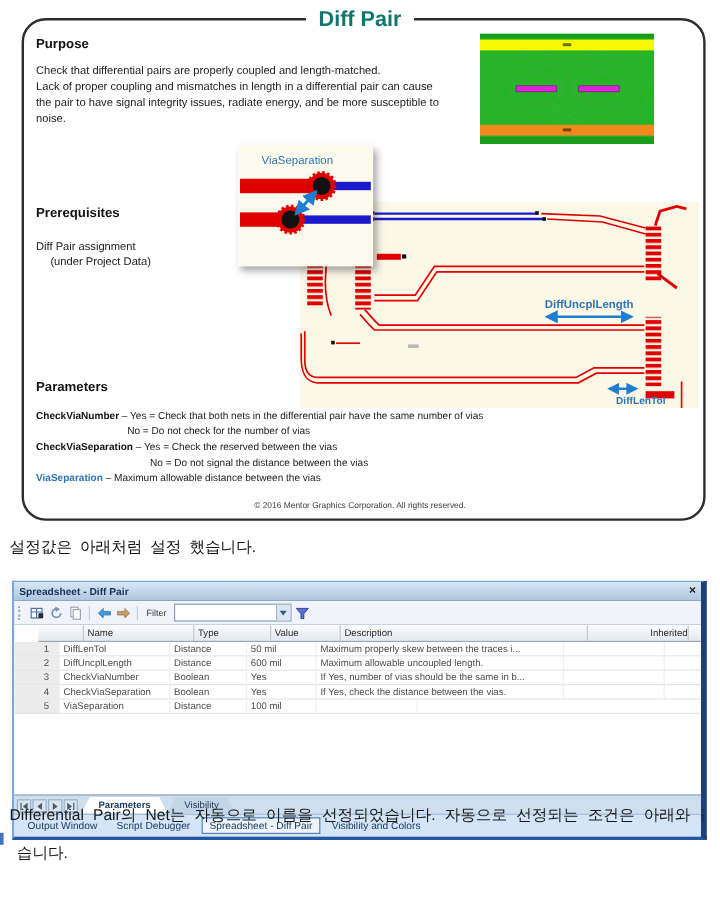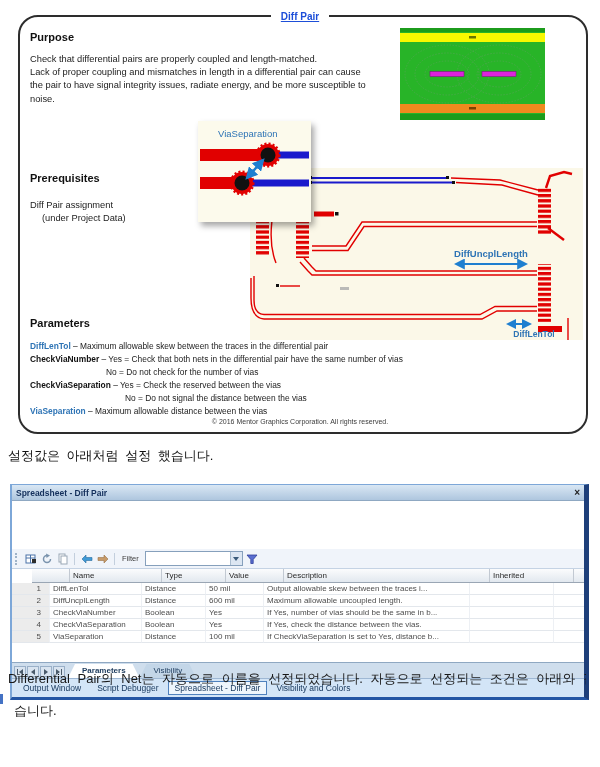--- a/index.html
+++ b/index.html
@@ -3,21 +3,21 @@
 <meta charset="utf-8">
 <style>
   html,body{margin:0;padding:0;background:#fff;}
   .page{position:relative;width:600px;height:767px;background:#fff;overflow:hidden;
         font-family:"Liberation Sans","DejaVu Sans",sans-serif;color:#1c1c1c;}
   .abs{position:absolute;}
 
   
   .panel{left:18px;top:15px;width:566px;height:415px;border:2px solid #2d2d2d;border-radius:20px;background:#fff;}
   .panel-title{left:0;right:0;top:6px;text-align:center;}
-  .panel-title span{background:#fff;padding:0 10px;font-size:10px;font-weight:bold;color:#1d4ed8;text-decoration:underline;}
+  .panel-title span{background:#fff;padding:0 10px;font-size:18px;font-weight:bold;color:#0f766e;}
   .h-sec{font-size:11px;font-weight:bold;color:#111;}
   .purpose-txt{left:30px;top:53px;width:338px;font-size:9.3px;line-height:1.42;color:#222;}
   .prereq-txt{left:30px;top:199px;font-size:9.3px;line-height:1.45;color:#222;}
   .prereq-txt .ind{padding-left:12px;}
   .params{left:30px;top:340px;width:430px;font-size:8.4px;line-height:1.55;color:#222;}
   .pname-b{color:#2e74b5;font-weight:bold;}
   .pname-k{color:#111;font-weight:bold;}
   .pcont{display:block;}
   .copyright{left:120px;top:418px;width:360px;text-align:center;font-size:7px;color:#3c3c3c;}
 
@@ -37,39 +37,39 @@
 
   
   .win{left:10px;top:484px;width:579px;height:216px;background:#fff;box-sizing:border-box;
        border-top:1px solid #7da7d8;border-left:2px solid #7da7d8;
        border-right:5px solid #1e3f7a;border-bottom:3px solid #2456a4;display:flex;flex-direction:column;}
   .titlebar{height:15px;background:linear-gradient(#d9e7f4,#aec6de);display:flex;align-items:center;
             padding:0 4px;border-bottom:1px solid #8fa8c2;}
   .titlebar .t{font-size:8.5px;font-weight:bold;color:#14305c;flex:1;}
   .close-x{font-size:10px;font-weight:bold;color:#222;line-height:10px;cursor:default;}
   .toolbar{height:19px;background:#f0f4fa;display:flex;align-items:center;gap:3px;padding:0 3px;
-           border-bottom:1px solid #c5d3e4;margin-top:48px;}
+           border-bottom:1px solid #c5d3e4;}
   .grip{width:2px;height:12px;border-left:2px dotted #9fb3c8;margin-right:2px;}
   .tb-ico{width:13px;height:12px;display:flex;align-items:center;justify-content:center;}
   .tb-sep{width:1px;height:12px;background:#c3cfdd;margin:0 2px;}
   .filter-lb{font-size:7.5px;color:#3a3a3a;margin:0 3px 0 2px;}
   .combo{width:96px;height:13px;background:#fff;border:1px solid #86a0bc;display:flex;}
   .combo .cv{flex:1;}
   .combo .cb{width:11px;background:#dce6f2;border-left:1px solid #a9bccf;display:flex;align-items:center;justify-content:center;}
   .tri-dn{width:0;height:0;border-left:3px solid transparent;border-right:3px solid transparent;border-top:4px solid #3a5a7a;}
 
   
   .tbl{flex:1;display:flex;flex-direction:column;background:#fff;overflow:hidden;}
   .trow{display:flex;height:12px;line-height:12px;font-size:8px;white-space:nowrap;}
   .thead{height:13px;line-height:13px;background:linear-gradient(#fbfcfd,#e2e8ef);border-bottom:1px solid #9aa6b4;color:#2a2a2a;margin-left:20px;}
   .thead .cell{border-right:1px solid #c2c9d2;}
   .cell{padding-left:3px;overflow:hidden;box-sizing:border-box;}
   .c-num{width:38px;padding-right:8px;text-align:right;background:#ececec;border-right:1px solid #b9b9b9;border-bottom:1px solid #cfcfcf;color:#444;}
   .thead .c-num{background:transparent;border-right:1px solid #c2c9d2;border-bottom:none;}
-  .c-name{width:92px;}.c-type{width:64px;}.c-val{width:58px;}.c-desc{width:206px;}.c-inh{width:84px;}
+  .c-name{width:92px;}.c-type{width:64px;}.c-val{width:58px;}.c-desc{width:206px;}.c-inh{width:84px;text-align:right;}
   .c-fill{flex:1;border-right:none !important;}
   .drow .cell{border-bottom:1px solid #e3e7ec;border-right:1px solid #edf0f4;color:#4d4d4d;}
   .filler{flex:1;background:#fff;}
 
   
   .sheetbar{height:15px;background:#cfdeed;border-top:1px solid #8fa8c2;display:flex;align-items:flex-end;}
   .navbtns{display:flex;gap:1px;padding:1px 3px 1px 2px;align-items:center;}
   .nav{width:12px;height:11px;background:#d9e4f0;border:1px solid #9ab0c8;box-sizing:border-box;
        display:flex;align-items:center;justify-content:center;gap:1px;}
   .tri-l{width:0;height:0;border-top:3px solid transparent;border-bottom:3px solid transparent;border-right:4px solid #4a5a6a;}
@@ -211,21 +211,20 @@
   </div>
 
   <div class="abs h-sec" style="left:30px;top:172px;text-align:right;">Prerequisites</div>
   <div class="abs prereq-txt">
     <div>Diff Pair assignment</div>
     <div class="ind">(under Project Data)</div>
   </div>
 
   <div class="abs h-sec" style="left:30px;top:317px;">Parameters</div>
   <div class="abs params">
-    <div><span class="pname-b">DiffLenTol</span> <span>– Maximum allowable skew between the traces in the differential pair</span></div>
     <div><span class="pname-k">CheckViaNumber</span> <span>– Yes = Check that both nets in the differential pair have the same number of vias</span>
       <span class="pcont" style="padding-left:76px;">No = Do not check for the number of vias</span></div>
     <div><span class="pname-k">CheckViaSeparation</span> <span>– Yes = Check the reserved between the vias</span>
       <span class="pcont" style="padding-left:95px;">No = Do not signal the distance between the vias</span></div>
     <div><span class="pname-b">ViaSeparation</span> <span>– Maximum allowable distance between the vias</span></div>
   </div>
 
   <div class="abs copyright">© 2016 Mentor Graphics Corporation. All rights reserved.</div>
 
   <div class="abs note-top">설정값은 아래처럼 설정 했습니다.</div>
@@ -294,21 +293,21 @@
         <span class="cell c-desc">Description</span>
         <span class="cell c-inh">Inherited</span>
         <span class="cell c-fill"></span>
       </div>
 
       <div class="trow drow">
         <span class="cell c-num">1</span>
         <span class="cell c-name">DiffLenTol</span>
         <span class="cell c-type">Distance</span>
         <span class="cell c-val">50 mil</span>
-        <span class="cell c-desc">Output allowable skew between the traces i...</span>
+        <span class="cell c-desc">Maximum properly skew between the traces i...</span>
         <span class="cell c-inh"></span>
         <span class="cell c-fill"></span>
       </div>
       <div class="trow drow">
         <span class="cell c-num">2</span>
         <span class="cell c-name">DiffUncplLength</span>
         <span class="cell c-type">Distance</span>
         <span class="cell c-val">600 mil</span>
         <span class="cell c-desc">Maximum allowable uncoupled length.</span>
         <span class="cell c-inh"></span>
@@ -330,21 +329,20 @@
         <span class="cell c-val">Yes</span>
         <span class="cell c-desc">If Yes, check the distance between the vias.</span>
         <span class="cell c-inh"></span>
         <span class="cell c-fill"></span>
       </div>
       <div class="trow drow">
         <span class="cell c-num">5</span>
         <span class="cell c-name">ViaSeparation</span>
         <span class="cell c-type">Distance</span>
         <span class="cell c-val">100 mil</span>
-        <span class="cell c-desc">If CheckViaSeparation is set to Yes, distance b...</span>
         <span class="cell c-inh"></span>
         <span class="cell c-fill"></span>
       </div>
       <div class="filler"></div>
     </div>
 
     <div class="sheetbar">
       <span class="navbtns">
         <span class="nav">
             <span class="bar-v"></span>

